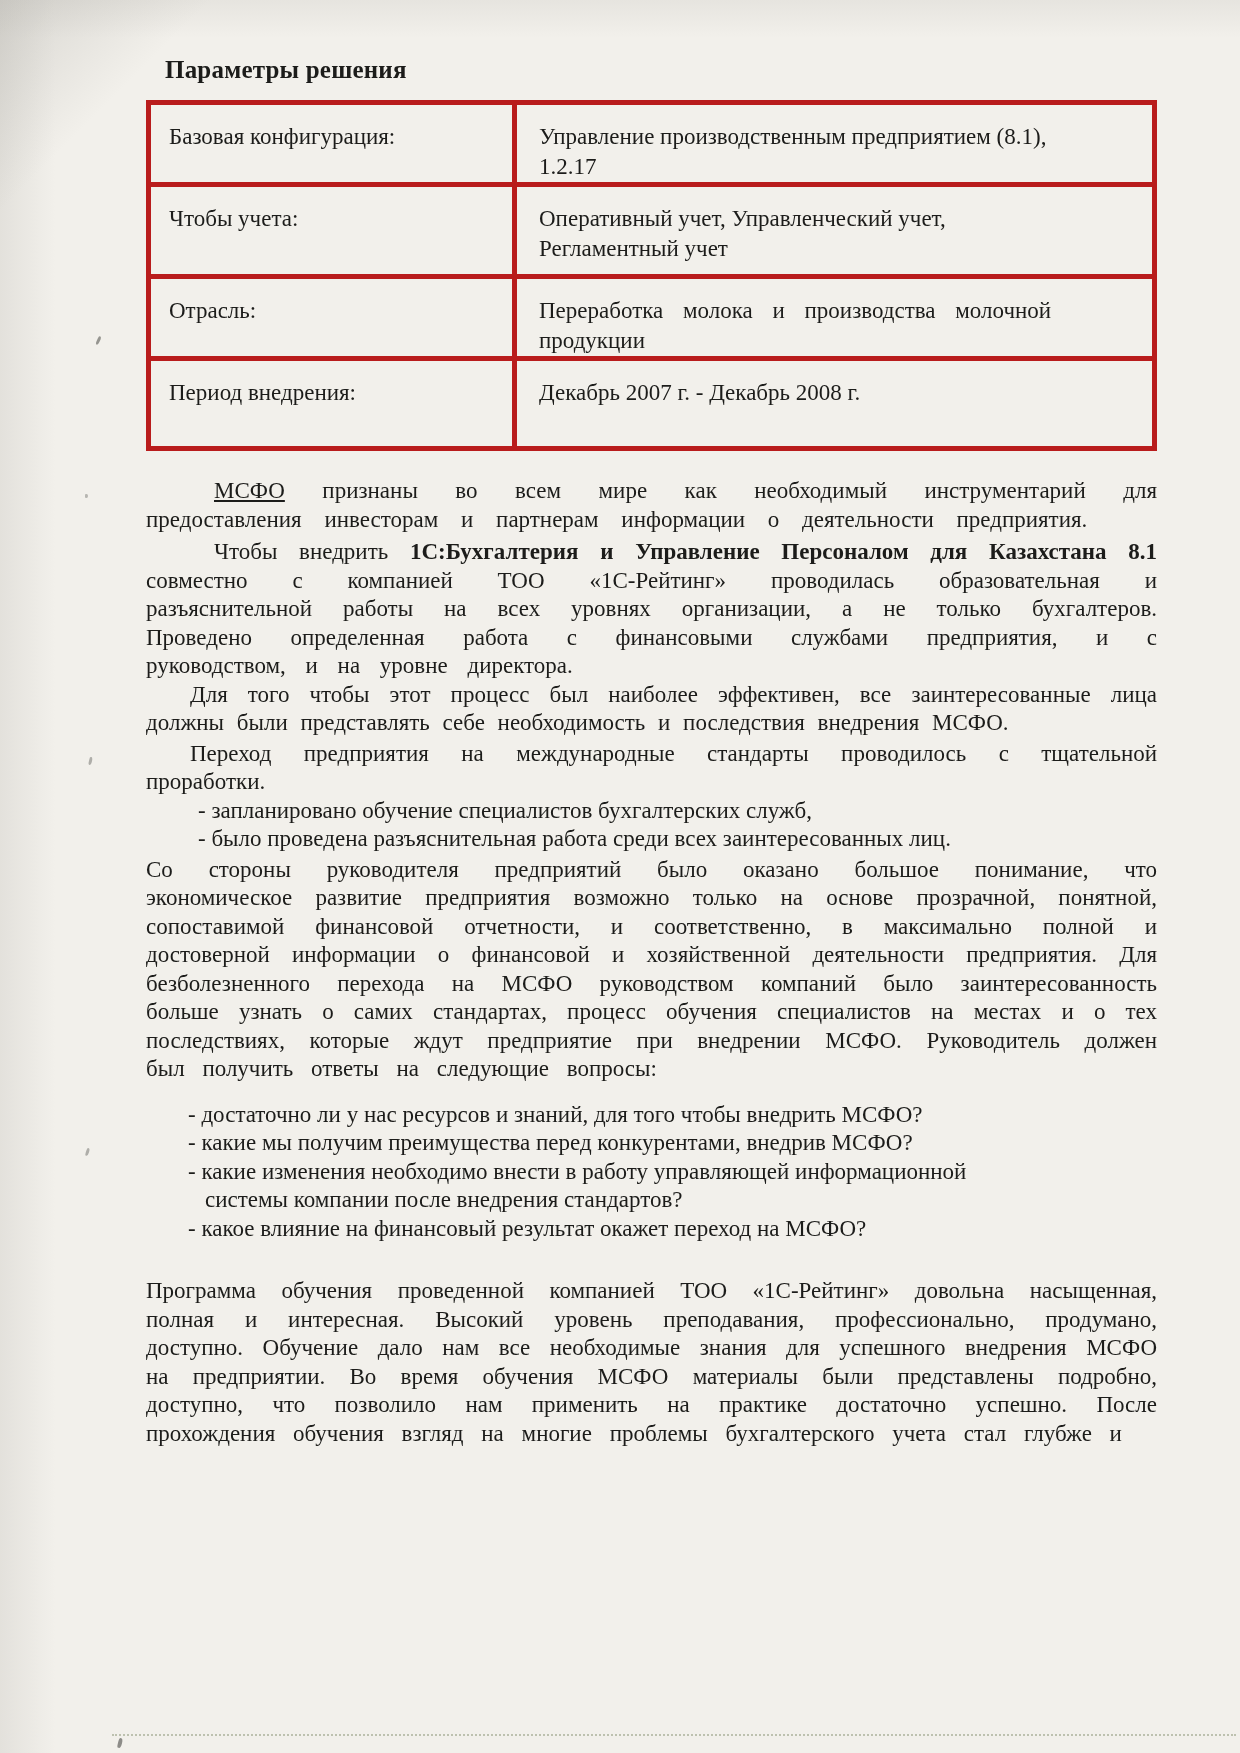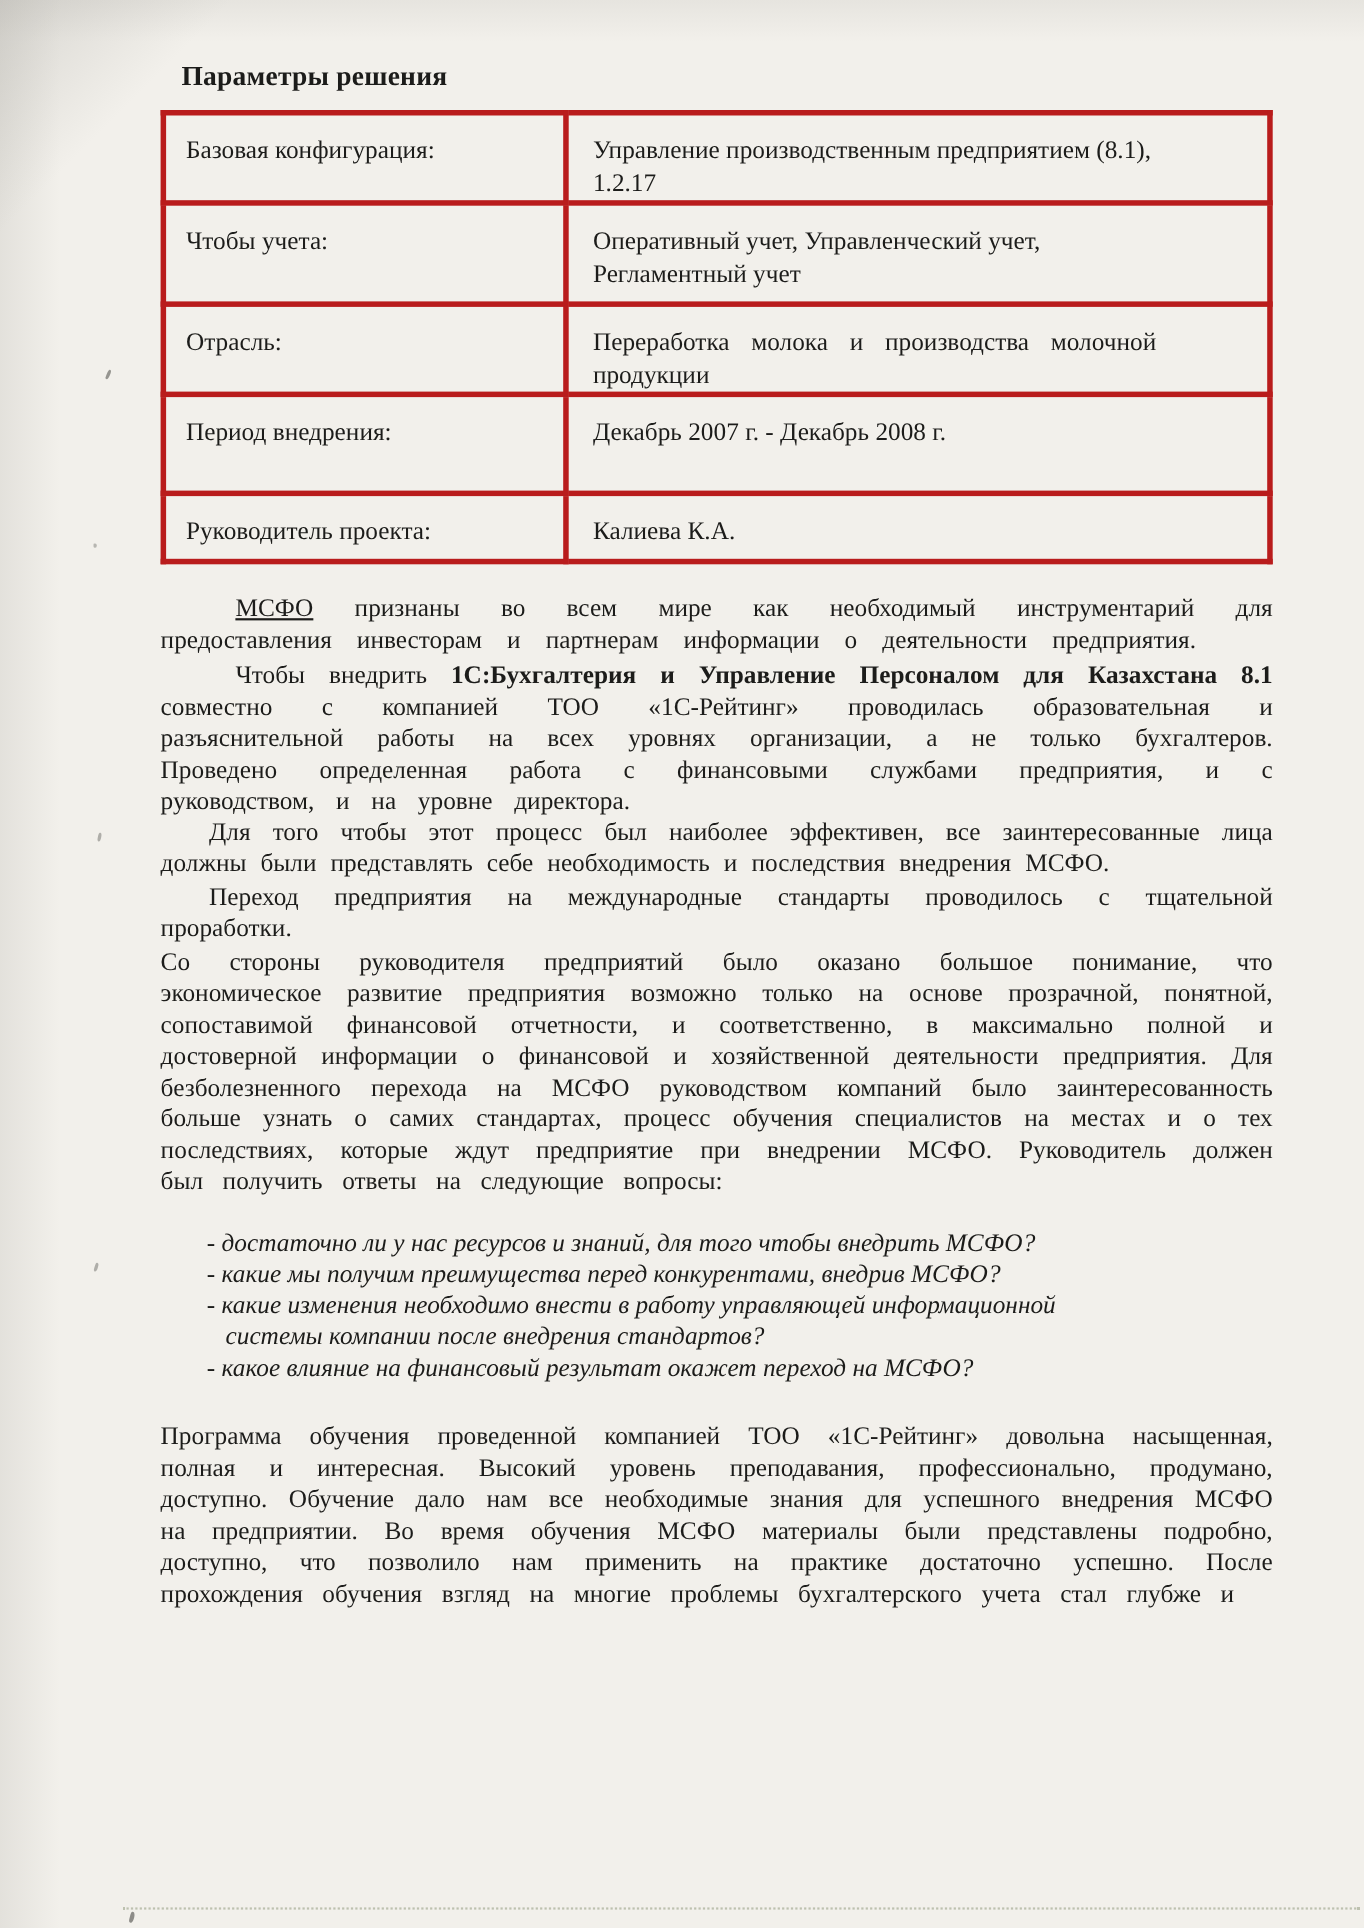--- a/index.html
+++ b/index.html
@@ -50,21 +50,21 @@
   table.params tr:nth-child(3) td.val { word-spacing:14px; }
 
   .p { margin:0; text-align:justify; }
   .p1 { margin-top:26px; text-indent:68px; word-spacing:17px; }
   .p2 { margin-top:4px; text-indent:68px; word-spacing:14px; }
   .p3 { text-indent:44px; word-spacing:7px; }
   .p4 { margin-top:2px; text-indent:44px; word-spacing:14px; }
   .list1 { margin-left:52px; }
   .list1 .item { padding-left:14px; text-indent:-14px; text-align:left; }
   .p5 { margin-top:2px; word-spacing:12px; }
-  .questions { margin-top:27px; margin-left:42px; width:800px;font-style:italic; }
+  .questions { margin-top:17px; margin-left:42px; width:800px; }
   .questions .item { padding-left:17px; text-indent:-17px; text-align:left; }
   .p6 { margin-top:34px; word-spacing:12px; }
   .b { font-weight:bold; }
   .u { text-decoration:underline; }
 
   
   .speck { position:absolute; background:#4a4a46; opacity:.55; border-radius:40% 60% 60% 40%; pointer-events:none; }
   .speck.s1 { left:97px;  top:336px;  width:3px; height:9px; transform:rotate(24deg); }
   .speck.s2 { left:85px;  top:494px;  width:3px; height:4px; opacity:.35; }
   .speck.s3 { left:89px;  top:757px;  width:3px; height:8px; transform:rotate(12deg); opacity:.4; }
@@ -94,35 +94,35 @@
           <td class="val">Оперативный учет, Управленческий учет, Регламентный учет</td>
         </tr>
         <tr>
           <td class="lbl">Отрасль:</td>
           <td class="val">Переработка молока и производства молочной продукции</td>
         </tr>
         <tr>
           <td class="lbl">Период внедрения:</td>
           <td class="val">Декабрь 2007 г. - Декабрь 2008 г.</td>
         </tr>
-        <tr>
-          <td class="lbl">Руководитель проекта:</td>
-          <td class="val">Калиева К.А.</td>
-        </tr>
       </tbody>
     </table>
 
     <p class="p p1"><span class="u">МСФО</span><span> признаны во всем мире как необходимый инструментарий для предоставления инвесторам и партнерам информации о деятельности предприятия.</span></p>
 
     <p class="p p2"><span>Чтобы внедрить </span><span class="b">1С:Бухгалтерия и Управление Персоналом для Казахстана 8.1</span><span> совместно с компанией ТОО «1С-Рейтинг» проводилась образовательная и разъяснительной работы на всех уровнях организации, а не только бухгалтеров. Проведено определенная работа с финансовыми службами предприятия, и с руководством, и на уровне директора.</span></p>
 
     <p class="p p3">Для того чтобы этот процесс был наиболее эффективен, все заинтересованные лица должны были представлять себе необходимость и последствия внедрения МСФО.</p>
 
     <p class="p p4">Переход предприятия на международные стандарты проводилось с тщательной проработки.</p>
 
+    <div class="list1">
+      <div class="item">- запланировано обучение специалистов бухгалтерских служб,</div>
+      <div class="item">- было проведена разъяснительная работа среди всех заинтересованных лиц.</div>
+    </div>
 
     <p class="p p5">Со стороны руководителя предприятий было оказано большое понимание, что экономическое развитие предприятия возможно только на основе прозрачной, понятной, сопоставимой финансовой отчетности, и соответственно, в максимально полной и достоверной информации о финансовой и хозяйственной деятельности предприятия. Для безболезненного перехода на МСФО руководством компаний было заинтересованность больше узнать о самих стандартах, процесс обучения специалистов на местах и о тех последствиях, которые ждут предприятие при внедрении МСФО. Руководитель должен был получить ответы на следующие вопросы:</p>
 
     <div class="questions">
       <div class="item">- достаточно ли у нас ресурсов и знаний, для того чтобы внедрить МСФО?</div>
       <div class="item">- какие мы получим преимущества перед конкурентами, внедрив МСФО?</div>
       <div class="item">- какие изменения необходимо внести в работу управляющей информационной системы компании после внедрения стандартов?</div>
       <div class="item">- какое влияние на финансовый результат окажет переход на МСФО?</div>
     </div>
 

